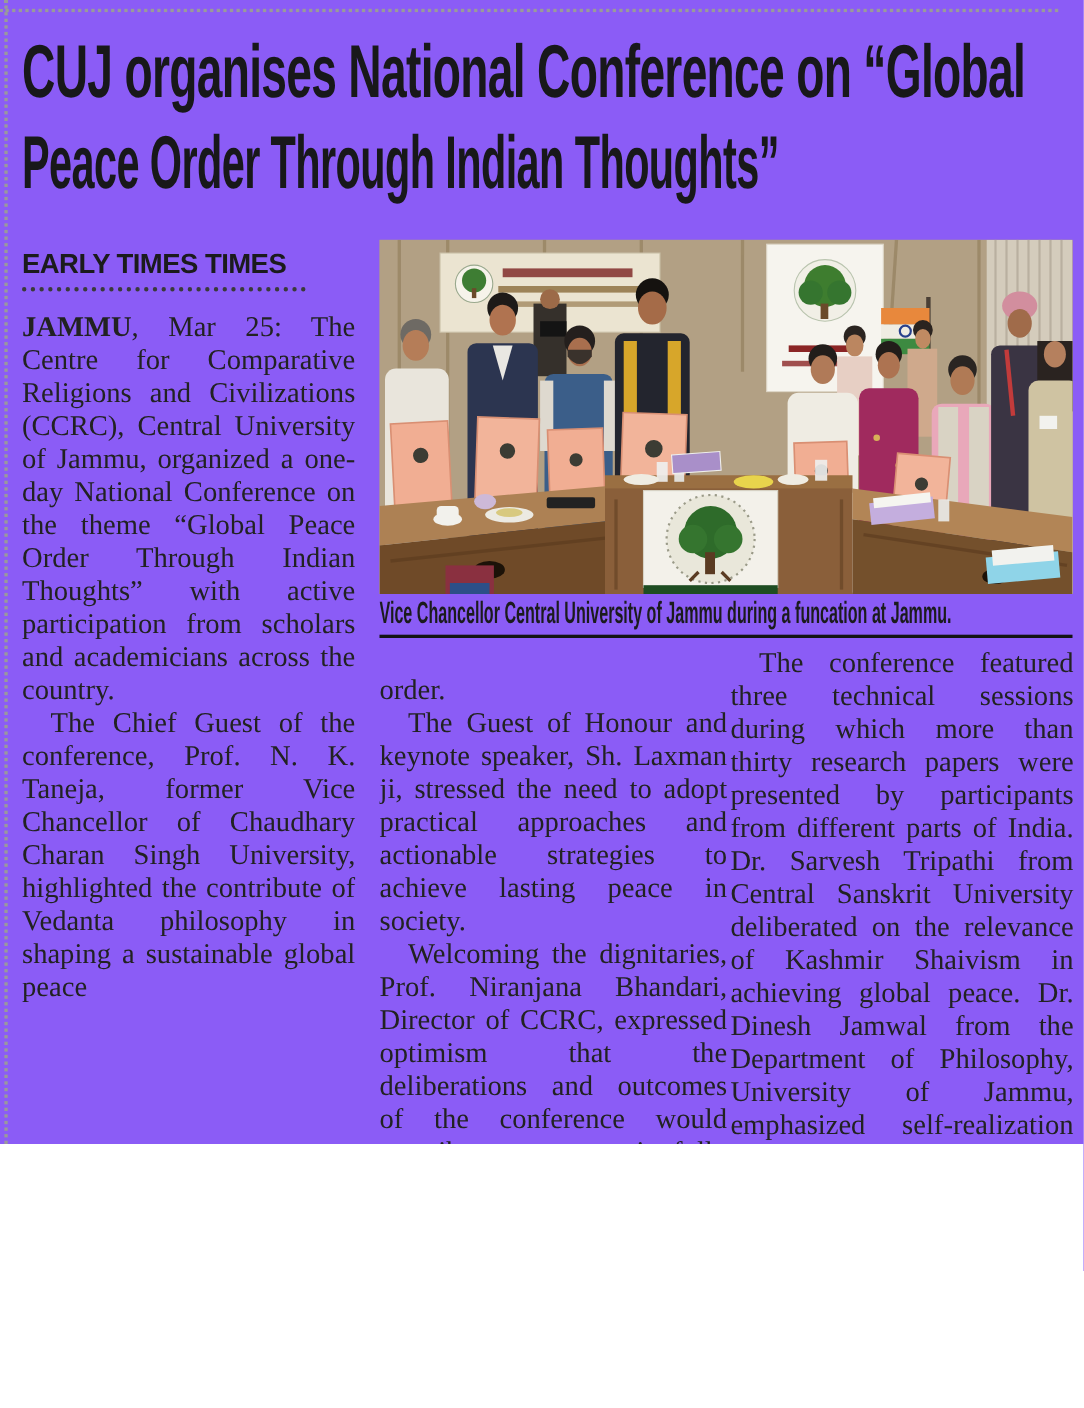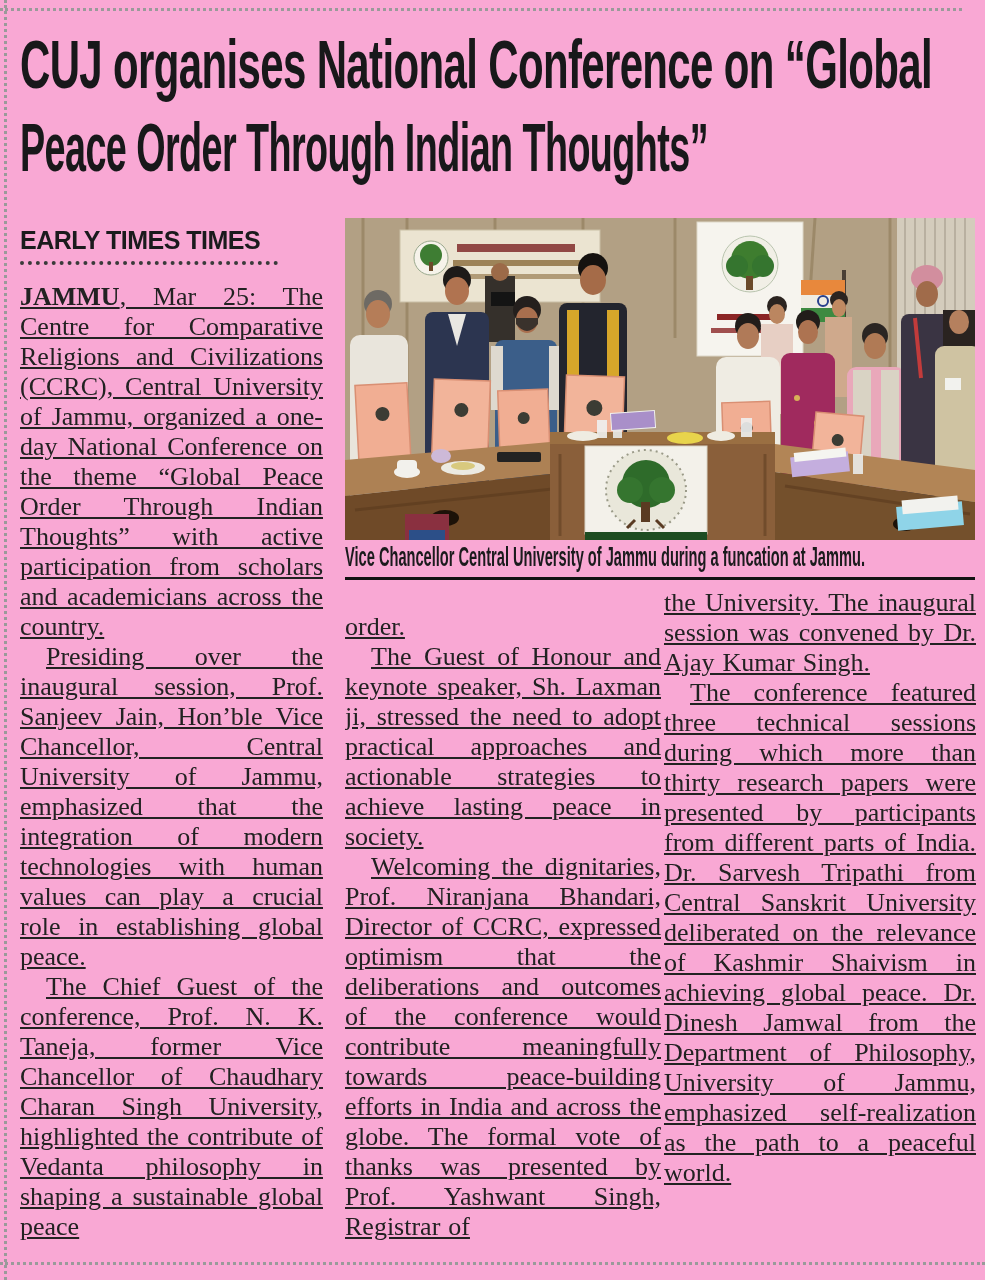--- a/index.html
+++ b/index.html
@@ -1,18 +1,18 @@
 <!DOCTYPE html>
 <html lang="en"><head>
 <meta charset="utf-8">
 <style>
   html,body{margin:0;padding:0;}
   .page{
-    position:relative; width:985px; height:1280px;
-    background:#f9a8d4; overflow:hidden;
+    position:relative; width:985px; height:1040px;
+    background:#8b5cf6; overflow:hidden;
     font-family:"Liberation Serif",serif; color:#1f1f1f;
   }
   
   .b-top{position:absolute;left:0;top:8px;width:962px;border-top:3px dotted #9a9a9a;}
   .b-left{position:absolute;left:4px;top:0;height:1280px;border-left:3px dotted #9a9a9a;}
   .b-bottom{position:absolute;left:0;top:1262px;width:985px;border-top:3px dotted #9a9a9a;}
 
   .headline-svg{position:absolute;left:18px;top:30px;}
   .hl{font-family:"Liberation Sans",sans-serif;font-weight:700;fill:#18181a;font-size:68px;letter-spacing:-1px;}
 
@@ -21,21 +21,21 @@
     font-family:"Liberation Sans",sans-serif;font-weight:700;font-size:25px;
     letter-spacing:-0.5px;color:#1b1b1d;
     border-bottom:4px dotted #3a3a3a;padding-bottom:6px;white-space:nowrap;
   }
 
   .col{
     position:absolute;font-size:26px;line-height:30px;text-align:justify;
     word-spacing:1.5px;color:#222;
     -webkit-hyphens:auto;hyphens:auto;
   }
-  .col p{margin:0;text-decoration:underline;}
+  .col p{margin:0;}
   .col p.indent{text-indent:26px;}
   .dateline{font-weight:700;}
   .col-left{left:20px;top:282px;width:303px;height:962px;overflow:hidden;}
   .col-mid{left:345px;top:612px;width:316px;height:662px;overflow:hidden;}
   .col-right{left:664px;top:588px;width:312px;height:662px;overflow:hidden;}
 
   .photo{position:absolute;left:345px;top:218px;width:630px;height:322px;margin:0;background:#b2a084;}
   .photo svg{display:block;}
 
   .caption-svg{position:absolute;left:345px;top:541px;}
@@ -54,21 +54,20 @@
     <text class="hl" x="2" y="58" textLength="912" lengthAdjust="spacingAndGlyphs">CUJ organises National Conference on “Global</text>
     <text class="hl" x="2" y="141" textLength="688" lengthAdjust="spacingAndGlyphs">Peace Order Through Indian Thoughts”</text>
   </svg>
 
   <div class="kicker">
     <span>EARLY TIMES TIMES</span>
   </div>
 
   <div class="col col-left">
     <p><span class="dateline">JAMMU</span><span>, Mar 25: The Centre for Comparative Religions and Civilizations (CCRC), Central University of Jammu, organized a one-day National Conference on the theme “Global Peace Order Through Indian Thoughts” with active participation from scholars and academicians across the country.</span></p>
-    <p class="indent">Presiding over the inaugural session, Prof. Sanjeev Jain, Hon’ble Vice Chancellor, Central University of Jammu, emphasized that the integration of modern technologies with human values can play a crucial role in establishing global peace.</p>
     <p class="indent">The Chief Guest of the conference, Prof. N. K. Taneja, former Vice Chancellor of Chaudhary Charan Singh University, highlighted the contribute of Vedanta philosophy in shaping a sustainable global peace</p>
   </div>
 
   <figure class="photo">
     <svg width="630" height="322" viewBox="0 0 630 322">
 
       <rect x="0" y="0" width="630" height="322" fill="#b2a084"></rect>
       <g stroke="#94805f" stroke-width="3" opacity="0.7">
         <line x1="18" y1="0" x2="18" y2="260"></line>
           <line x1="62" y1="0" x2="62" y2="250"></line>
@@ -289,16 +288,15 @@
   </svg>
   <div class="cap-rule"></div>
 
   <div class="col col-mid">
     <p>order.</p>
     <p class="indent">The Guest of Honour and keynote speaker, Sh. Laxman ji, stressed the need to adopt practical approaches and actionable strategies to achieve lasting peace in society.</p>
     <p class="indent">Welcoming the dignitaries, Prof. Niranjana Bhandari, Director of CCRC, expressed optimism that the deliberations and outcomes of the conference would contribute meaningfully towards peace-building efforts in India and across the globe. The formal vote of thanks was presented by Prof. Yashwant Singh, Registrar of</p>
   </div>
 
   <div class="col col-right">
-    <p>the University. The inaugural session was convened by Dr. Ajay Kumar Singh.</p>
     <p class="indent">The conference featured three technical sessions during which more than thirty research papers were presented by participants from different parts of India. Dr. Sarvesh Tripathi from Central Sanskrit University deliberated on the relevance of Kashmir Shaivism in achieving global peace. Dr. Dinesh Jamwal from the Department of Philosophy, University of Jammu, emphasized self-realization as the path to a peaceful world.</p>
   </div>
 </div>
 
 </body></html>

